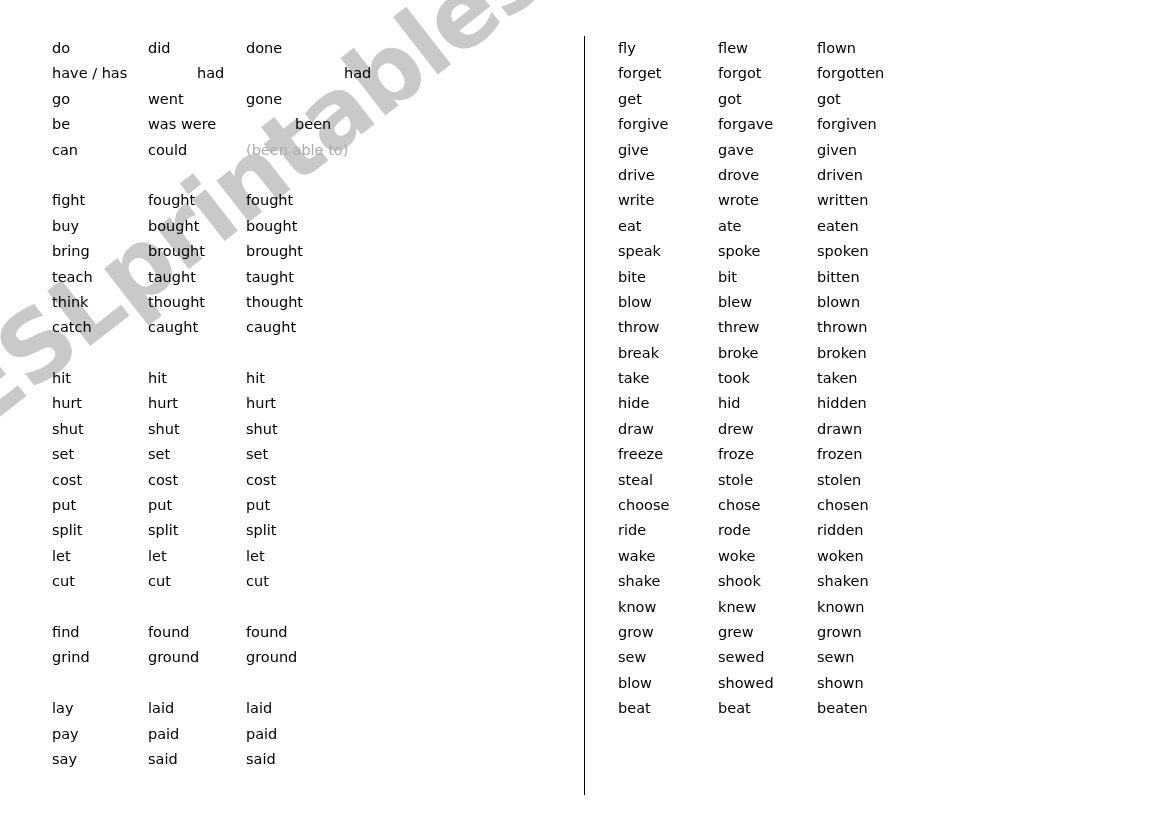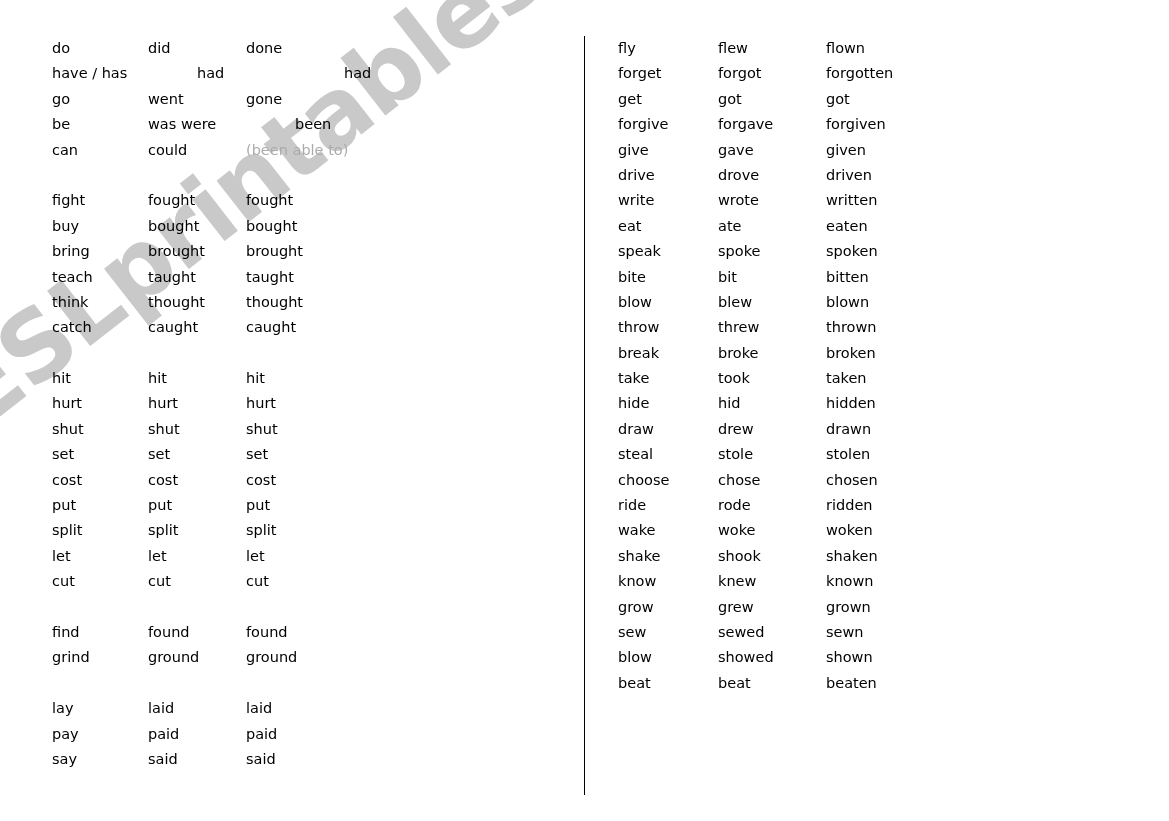--- a/index.html
+++ b/index.html
@@ -73,21 +73,21 @@
     font-size: 14.5px;
     color: #000000;
   }
   
   #left-block  .c0 { width: 96px; }
   #left-block  .c1 { width: 98px; }
   #left-block  .c2 { width: 180px; }
   
   #right-block .c0 { width: 100px; margin-left: 12px; }
   #right-block .c1 { width: 99px; }
-  #right-block .c2 { width: 180px; margin-left: 9px; }
+  #right-block .c2 { width: 180px; }
 
   .cell.indent-a { padding-left: 49px; }
   .cell.indent-b { padding-left: 49px; }
   .cell.muted { color: #ababab; }
 </style>
 </head>
 <body>
 
 <div id="page">
 
@@ -137,20 +137,21 @@
       <div class="verb-row"><span class="cell c0">write</span><span class="cell c1">wrote</span><span class="cell c2">written</span></div>
       <div class="verb-row"><span class="cell c0">eat</span><span class="cell c1">ate</span><span class="cell c2">eaten</span></div>
       <div class="verb-row"><span class="cell c0">speak</span><span class="cell c1">spoke</span><span class="cell c2">spoken</span></div>
       <div class="verb-row"><span class="cell c0">bite</span><span class="cell c1">bit</span><span class="cell c2">bitten</span></div>
       <div class="verb-row"><span class="cell c0">blow</span><span class="cell c1">blew</span><span class="cell c2">blown</span></div>
       <div class="verb-row"><span class="cell c0">throw</span><span class="cell c1">threw</span><span class="cell c2">thrown</span></div>
       <div class="verb-row"><span class="cell c0">break</span><span class="cell c1">broke</span><span class="cell c2">broken</span></div>
       <div class="verb-row"><span class="cell c0">take</span><span class="cell c1">took</span><span class="cell c2">taken</span></div>
       <div class="verb-row"><span class="cell c0">hide</span><span class="cell c1">hid</span><span class="cell c2">hidden</span></div>
       <div class="verb-row"><span class="cell c0">draw</span><span class="cell c1">drew</span><span class="cell c2">drawn</span></div>
+      <div class="verb-row"><span class="cell c0">freeze</span><span class="cell c1">froze</span><span class="cell c2">frozen</span></div>
       <div class="verb-row"><span class="cell c0">steal</span><span class="cell c1">stole</span><span class="cell c2">stolen</span></div>
       <div class="verb-row"><span class="cell c0">choose</span><span class="cell c1">chose</span><span class="cell c2">chosen</span></div>
       <div class="verb-row"><span class="cell c0">ride</span><span class="cell c1">rode</span><span class="cell c2">ridden</span></div>
       <div class="verb-row"><span class="cell c0">wake</span><span class="cell c1">woke</span><span class="cell c2">woken</span></div>
       <div class="verb-row"><span class="cell c0">shake</span><span class="cell c1">shook</span><span class="cell c2">shaken</span></div>
       <div class="verb-row"><span class="cell c0">know</span><span class="cell c1">knew</span><span class="cell c2">known</span></div>
       <div class="verb-row"><span class="cell c0">grow</span><span class="cell c1">grew</span><span class="cell c2">grown</span></div>
       <div class="verb-row"><span class="cell c0">sew</span><span class="cell c1">sewed</span><span class="cell c2">sewn</span></div>
       <div class="verb-row"><span class="cell c0">blow</span><span class="cell c1">showed</span><span class="cell c2">shown</span></div>
       <div class="verb-row"><span class="cell c0">beat</span><span class="cell c1">beat</span><span class="cell c2">beaten</span></div>

